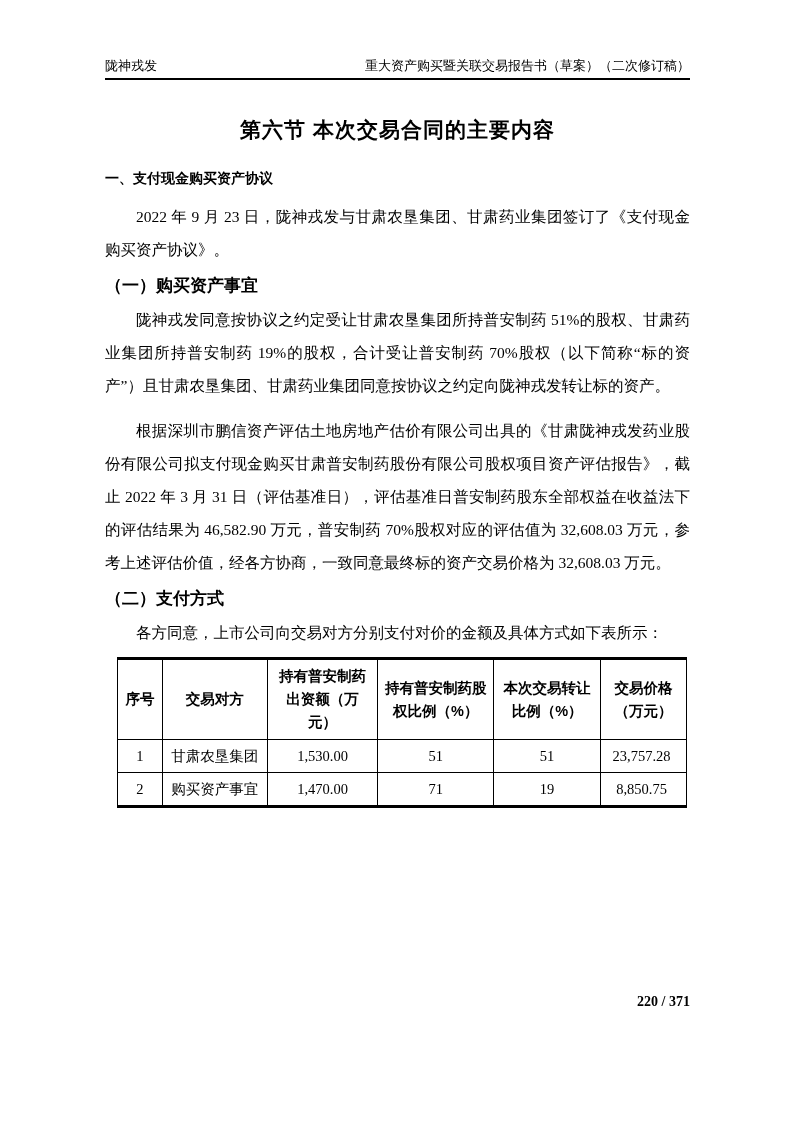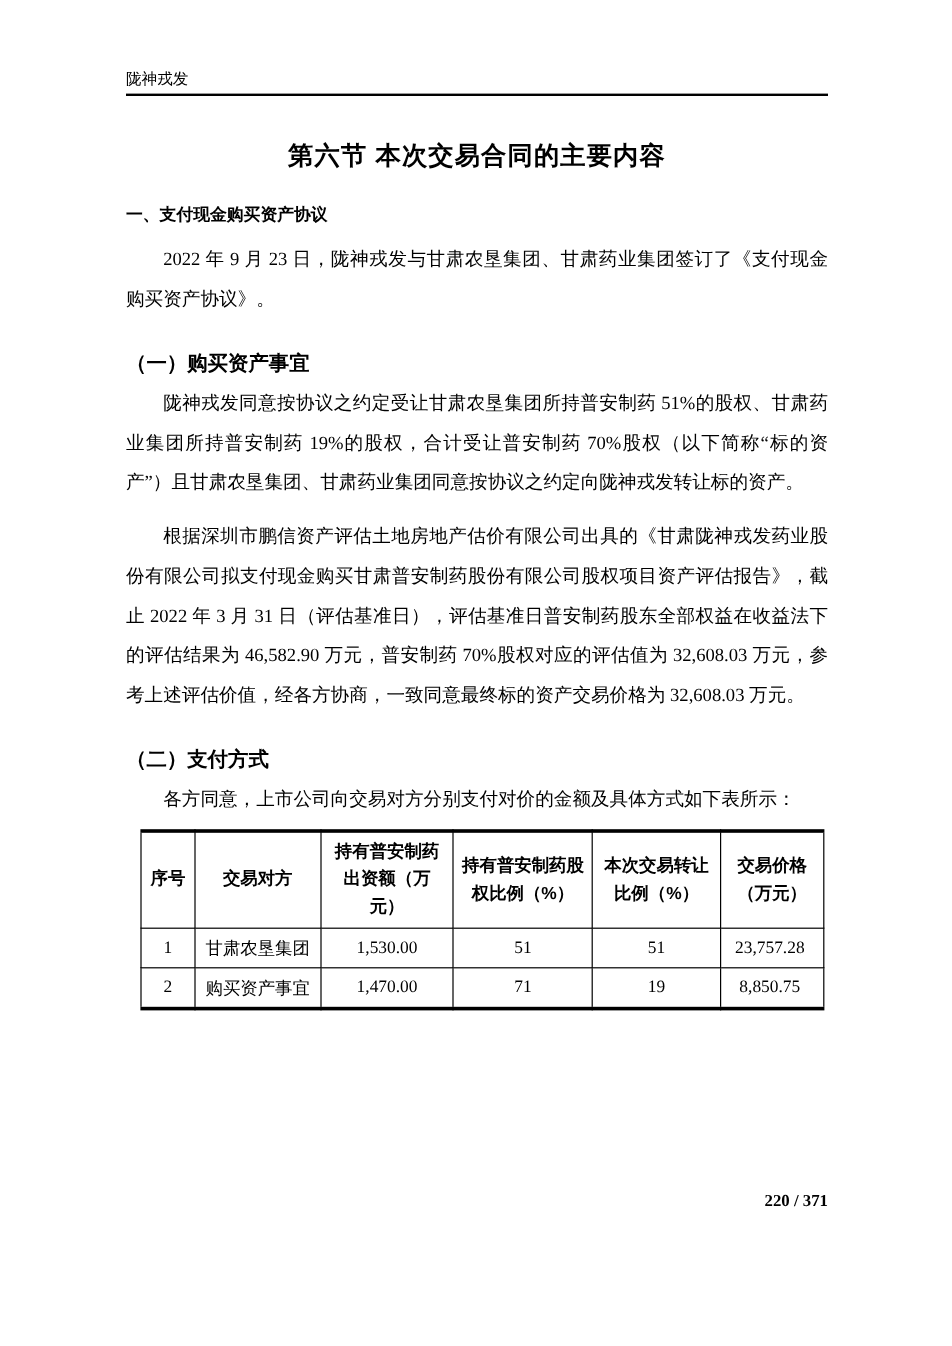--- a/index.html
+++ b/index.html
@@ -34,21 +34,21 @@
     font-size: 21px;
     letter-spacing: 1px;
   }
   .h1 {
     margin: 26px 0 0 0;
     font-family: Liberation Serif, serif;
     font-weight: bold;
     font-size: 14px;
   }
   .h2 {
-    margin: 25px 0 0 0;
+    margin: 8px 0 0 0;
     font-family: "Liberation Sans", "DejaVu Sans", sans-serif;
     font-weight: bold;
     font-size: 17px;
   }
   .para {
     margin: 6px 0 0 0;
     font-size: 15.5px;
     line-height: 33px;
     text-align: justify;
     text-indent: 2em;
@@ -86,20 +86,21 @@
   }
 </style>
 </head>
 <body>
 
 <div class="page">
   <div class="content">
 
     <div class="doc-header">
       <span>陇神戎发</span>
+      <span>重大资产购买暨关联交易报告书（草案）（二次修订稿）</span>
     </div>
 
     <div class="doc-title">第六节 本次交易合同的主要内容</div>
 
     <div class="h1">一、支付现金购买资产协议</div>
 
     <p class="para gap">2022 年 9 月 23 日，陇神戎发与甘肃农垦集团、甘肃药业集团签订了《支付现金购买资产协议》。</p>
 
     <div class="h2">（一）购买资产事宜</div>
     <p class="para">陇神戎发同意按协议之约定受让甘肃农垦集团所持普安制药 51%的股权、甘肃药业集团所持普安制药 19%的股权，合计受让普安制药 70%股权（以下简称“标的资产”）且甘肃农垦集团、甘肃药业集团同意按协议之约定向陇神戎发转让标的资产。</p>

